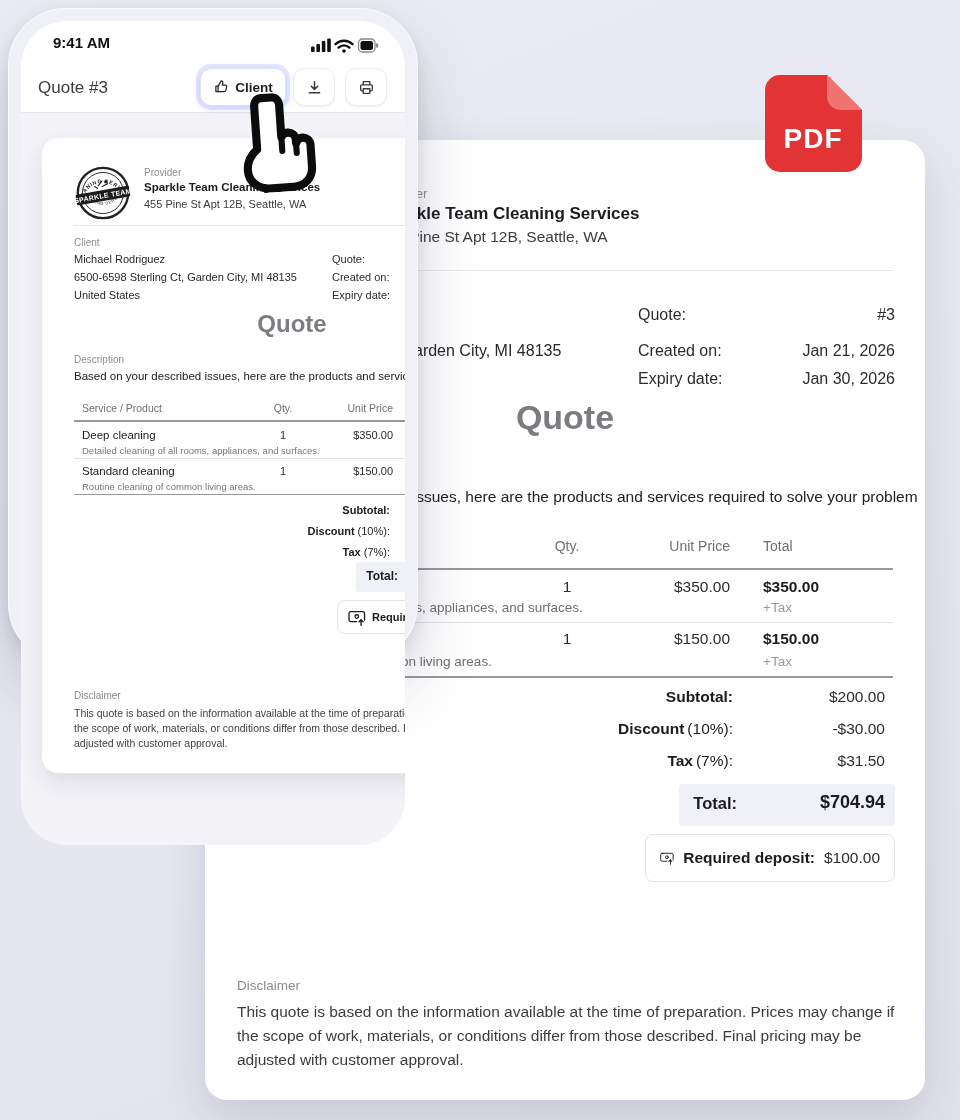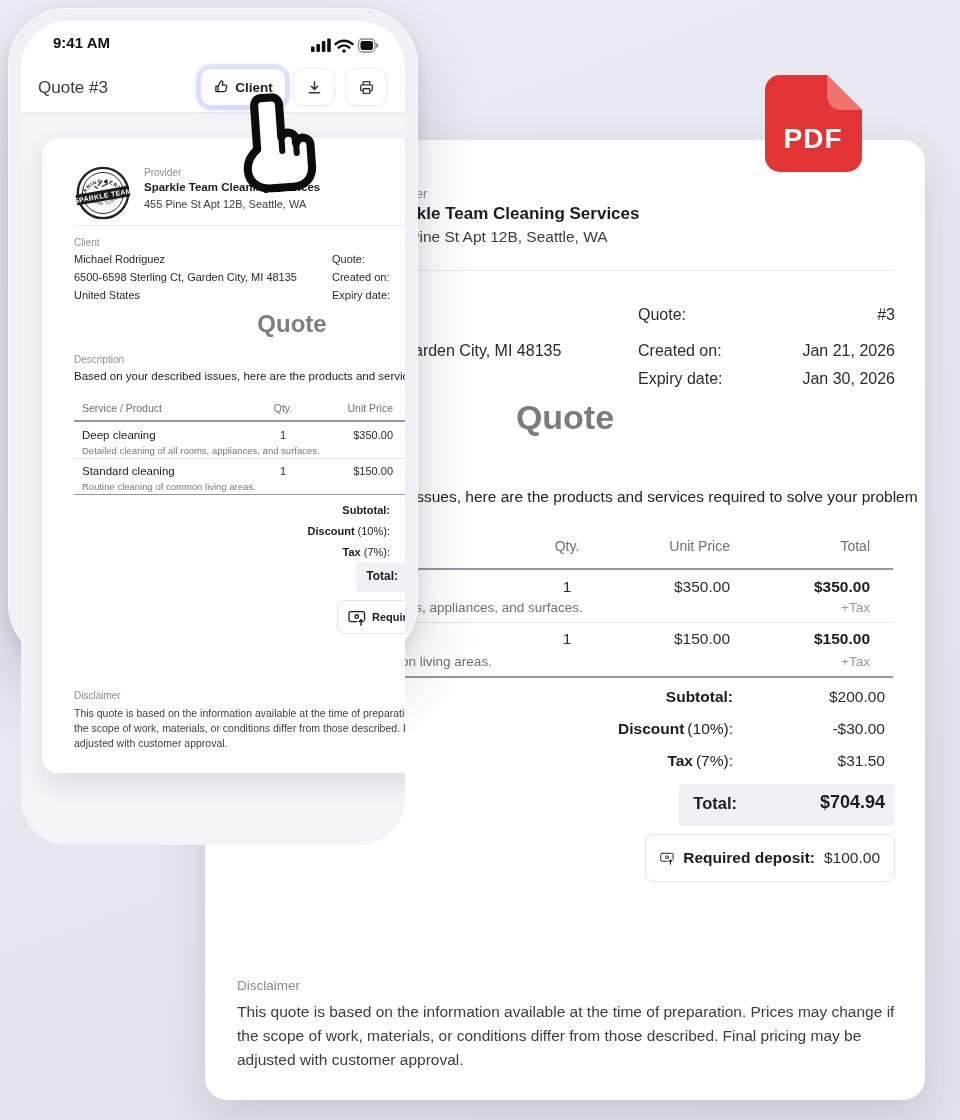--- a/index.html
+++ b/index.html
@@ -26,21 +26,21 @@
   .d-il{left:433px;font-size:16px;color:#2c2c30;}
   .d-iv{left:510px;width:180px;font-size:16px;color:#2c2c30;text-align:right;}
   .d-irow1{top:166px;} .d-irow2{top:202px;} .d-irow3{top:230px;}
   .d-title{left:0;width:720px;top:258px;text-align:center;font-size:34px;font-weight:700;color:#7b7b80;}
   .d-desc-label{left:32px;top:322px;font-size:13px;color:#8e8e93;}
   .d-desc{left:32px;top:348px;font-size:15.5px;color:#222226;white-space:nowrap;}
   .d-th{top:398px;font-size:14px;color:#6f6f74;}
   .d-th-name{left:40px;}
   .col-qty-d{left:312px;width:100px;text-align:center;}
   .col-unit-d{left:405px;width:120px;text-align:right;}
-  .col-tot-d{left:545px;width:120px;text-align:right;}
+  .col-tot-d{left:558px;width:120px;}
   .d-line-dark{left:32px;width:656px;height:2px;background:#97979c;}
   .d-line-light{left:32px;width:656px;height:1px;background:#e2e2e7;}
   .d-row-name{left:40px;font-size:15.5px;color:#1c1c20;}
   .d-row-desc{left:40px;font-size:13.5px;color:#6f6f74;}
   .d-cell{font-size:15.5px;color:#2c2c30;}
   .d-cell-total{font-weight:700;color:#1c1c20;}
   .d-tax{font-size:13.5px;color:#98989d;}
   .d-tlabel{left:328px;width:200px;text-align:right;font-size:15.5px;color:#1c1c20;}
   .d-tvalue{left:540px;width:140px;text-align:right;font-size:15.5px;color:#2c2c30;}
   .d-totalbox{left:474px;top:644px;width:216px;height:42px;background:#f0f1f6;border-radius:4px;}

